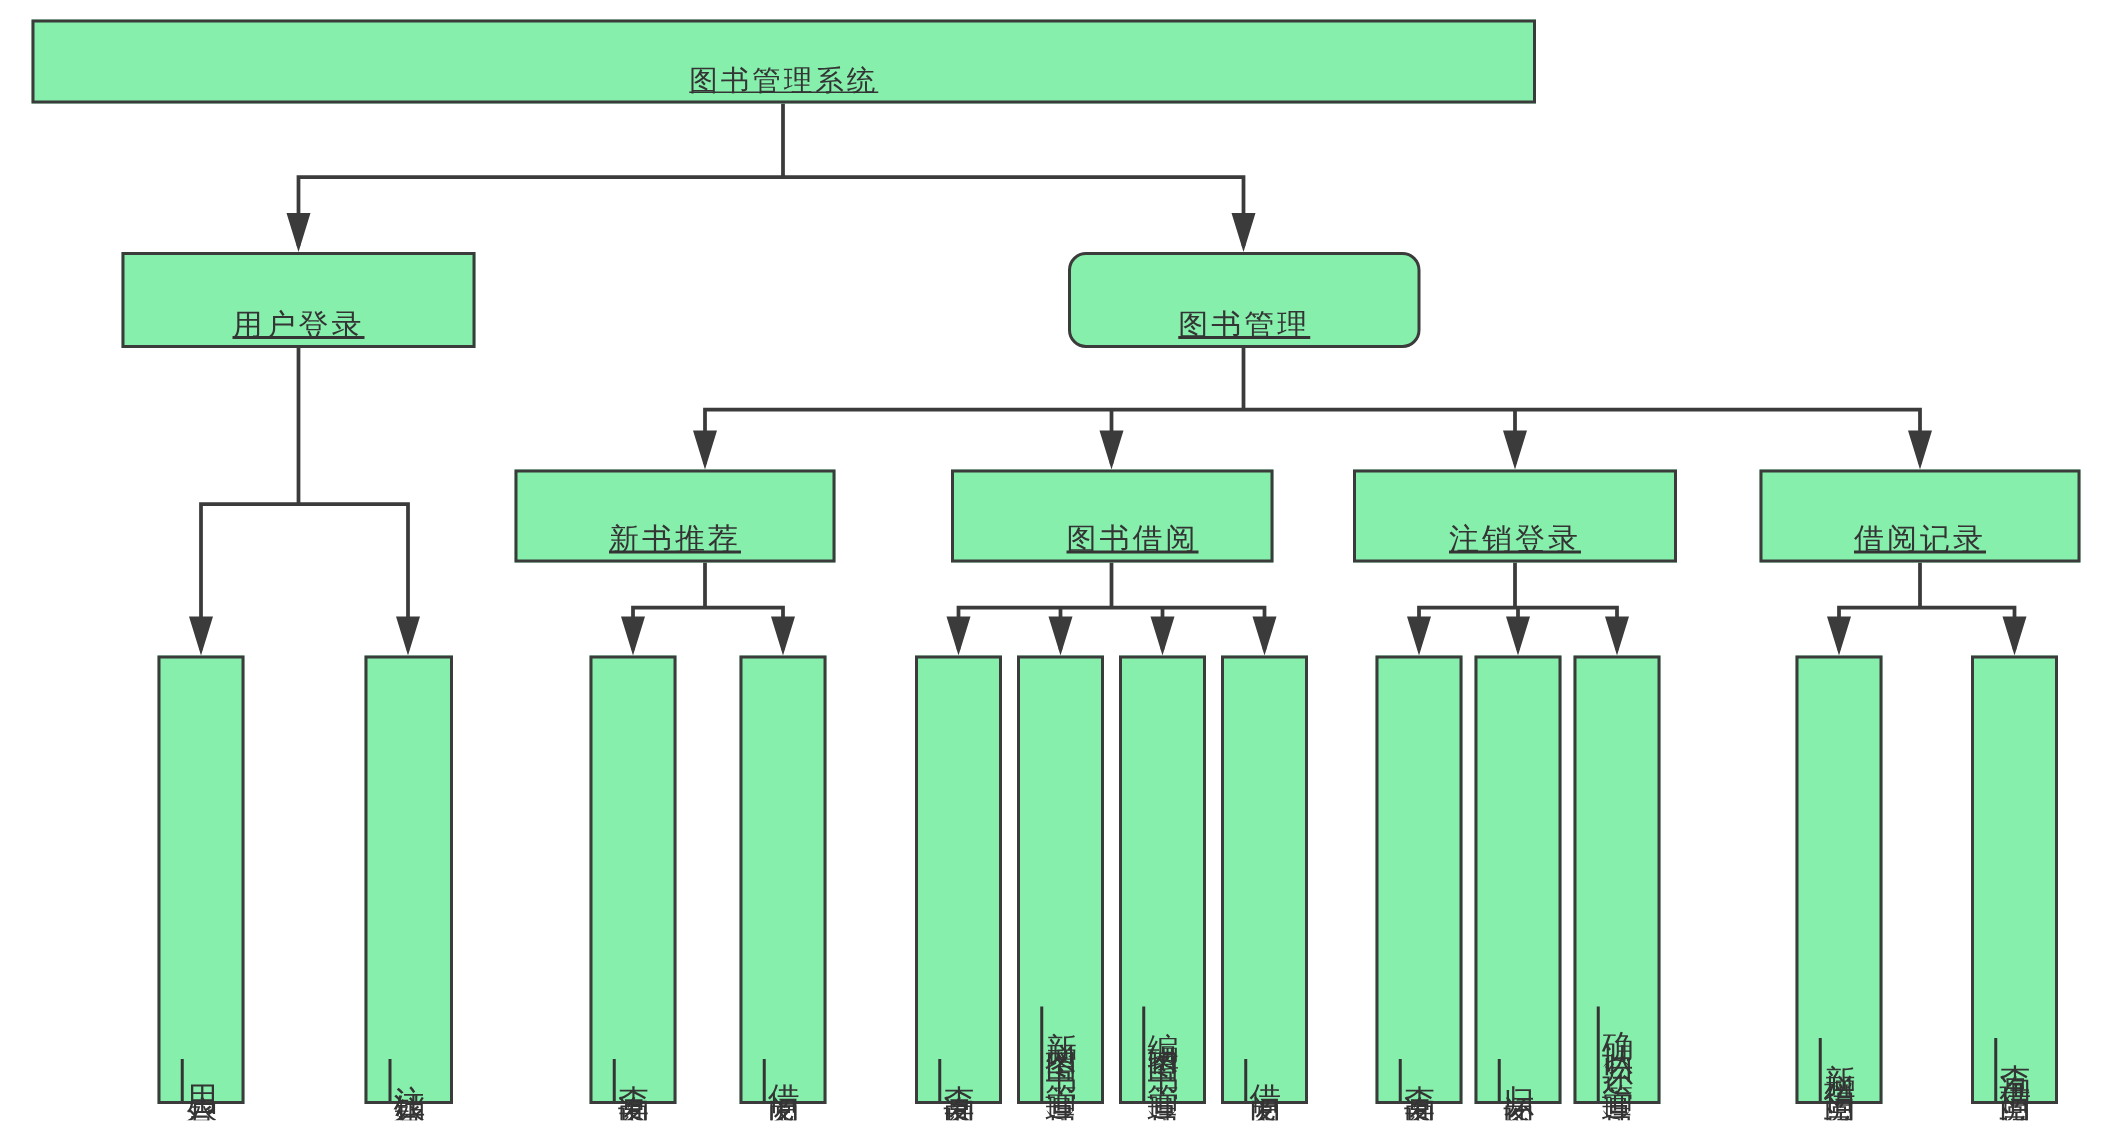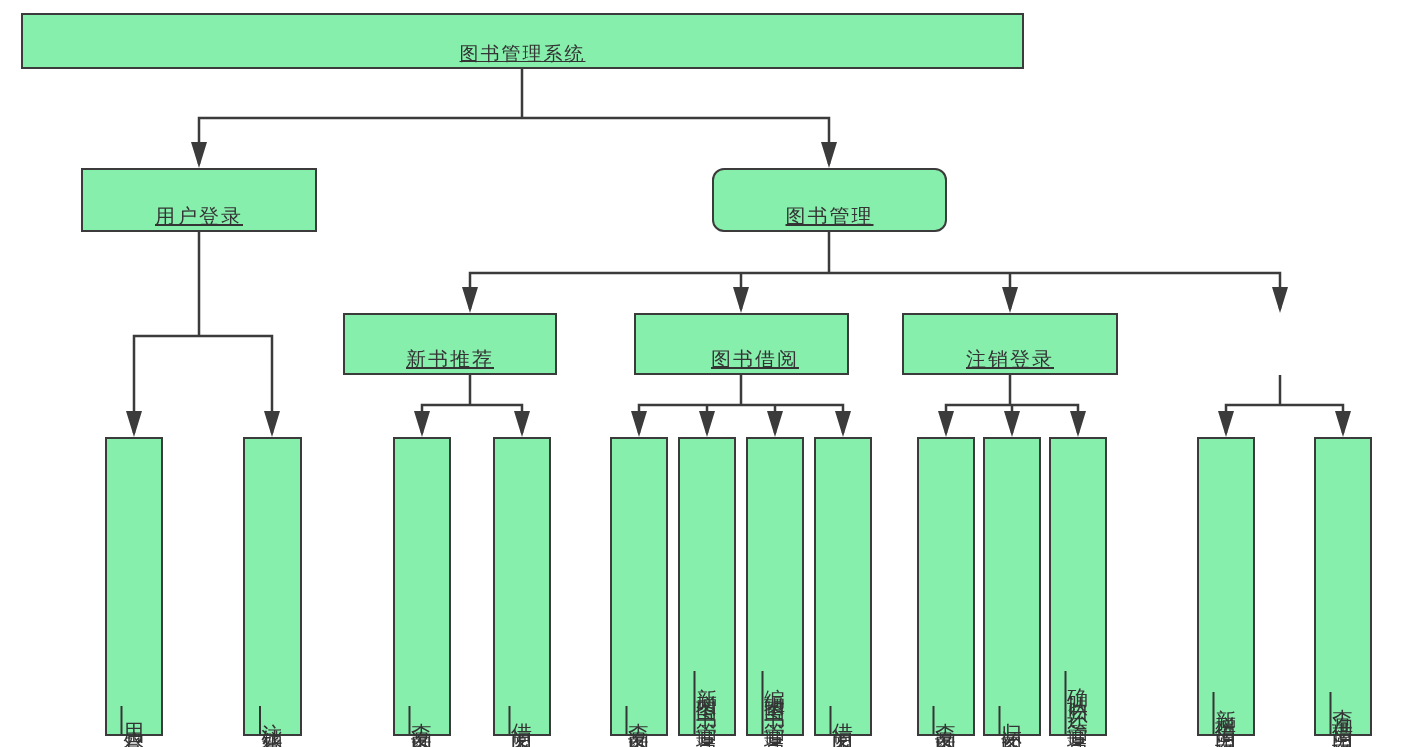--- a/index.html
+++ b/index.html
@@ -148,20 +148,23 @@
 
   <div class="node lvl3 n-new-book">
     <span>新书推荐</span>
   </div>
   <div class="node lvl3 n-book-borrow">
     <span>图书借阅</span>
   </div>
   <div class="node lvl3 n-cur-borrow">
     <span>注销登录</span>
   </div>
+  <div class="node lvl3 n-borrow-rec">
+    <span>借阅记录</span>
+  </div>
 
   <div class="node leaf lf-a1">
     <span class="vtext">用户登录</span>
   </div>
   <div class="node leaf lf-a2">
     <span class="vtext">注销登录</span>
   </div>
 
   <div class="node leaf lf-b1">
     <span class="vtext">查询图书</span>

